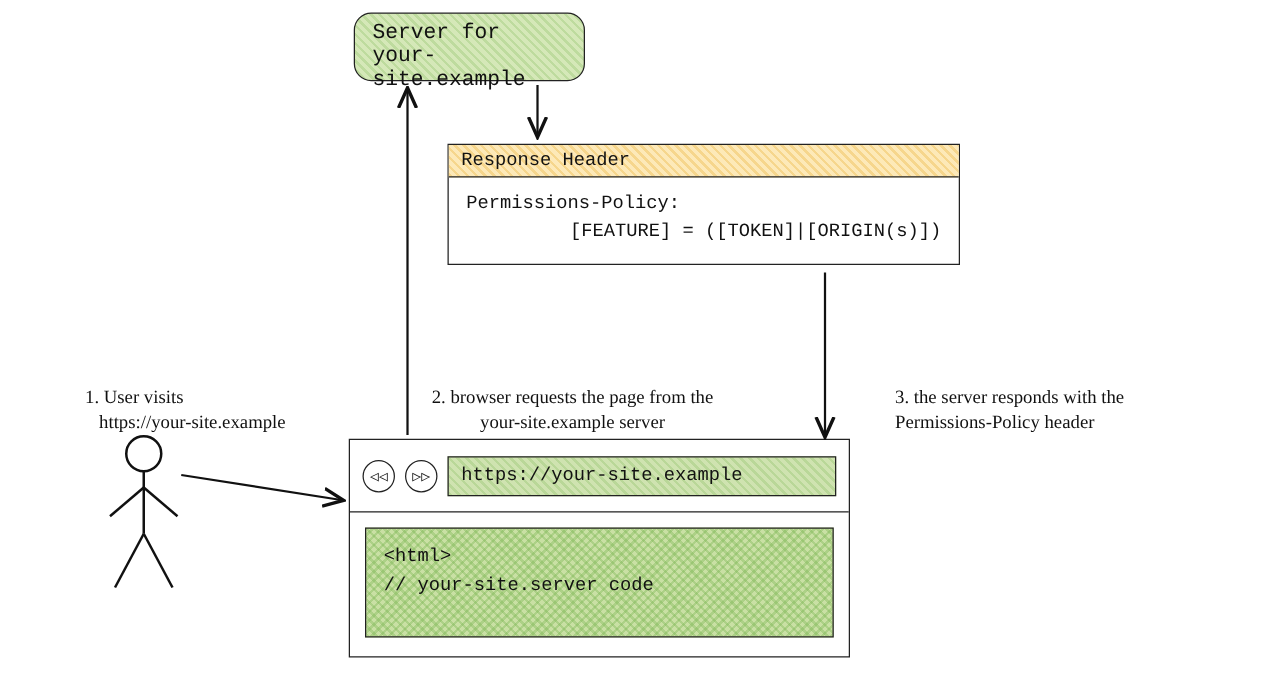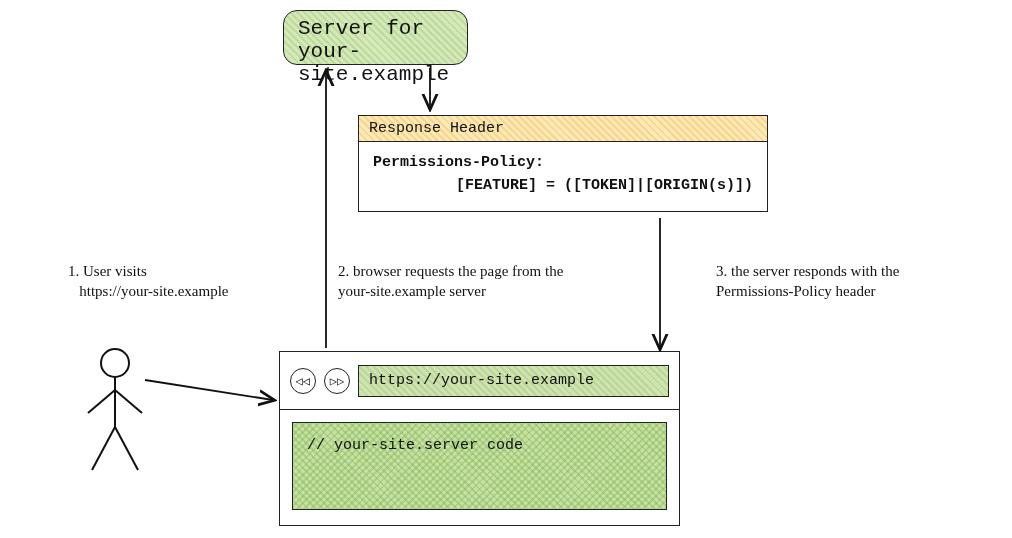--- a/index.html
+++ b/index.html
@@ -10,21 +10,21 @@
     height: 538px;
     background: #fff;
     font-family: "Comic Sans MS", "Segoe Script", cursive;
     font-size: 15px;
     color: #111;
     position: relative;
     overflow: hidden;
   }
   .mono {
     font-family: "Courier New", Courier, monospace;
-    font-size: 21px;
+    font-size: 17px;
   }
   .box {
     position: absolute;
     border: 1.5px solid #222;
     background: #fff;
   }
   .server {
     left: 283px; top: 10px;
     width: 185px; height: 55px;
     border-radius: 14px;
@@ -43,27 +43,27 @@
     font-weight: normal;
     border-bottom: 1.5px solid #222;
     background:
       repeating-linear-gradient(45deg, rgba(230,170,40,0.3) 0 2px, transparent 2px 5px),
       #fde9b8;
   }
   .rh-body {
     padding: 10px 14px 14px;
     font-family: "Courier New", monospace;
     line-height: 1.5;
-    font-weight: bold;
   }
   .rh-indent { padding-left: 18px; display:block;text-align:right; }
   .step-label {
     position: absolute;
     line-height: 1.3;
     max-width: 260px;
+    margin-top: 47px;
   }
   .browser {
     left: 279px; top: 351px;
     width: 401px; height: 175px;
   }
   .browser-top {
     height: 58px;
     border-bottom: 1.5px solid #222;
     display: flex;
     align-items: center;
@@ -135,21 +135,21 @@
     <span class="rh-indent">[FEATURE] = ([TOKEN]|[ORIGIN(s)])</span>
   </div>
 </div>
 
 <div class="step-label" style="left:68px; top:262px; width:210px;">
   <span>1.</span>
   <span>User visits</span><br>
   &nbsp;&nbsp;&nbsp;<span>https://your-site.example</span>
 </div>
 
-<div class="step-label" style="left:338px; top:262px; width:270px;">
+<div class="step-label" style="left:328px; top:262px; width:270px;text-align:center;">
   <span>2.</span>
   <span>browser requests the page from the your-site.example server</span>
 </div>
 
 <div class="step-label" style="left:716px; top:262px; width:250px;">
   <span>3.</span>
   <span>the server responds with the Permissions-Policy header</span>
 </div>
 
 <div class="box browser">
@@ -159,20 +159,21 @@
     </span>
     <span class="nav-btn">
       <span>▷▷</span>
     </span>
     <div class="url-bar">
       <span>https://your-site.example</span>
     </div>
   </div>
   <div class="browser-body">
     <div class="code-block">
+      <div>&lt;html&gt;</div>
       <div>// your-site.server code</div>
     </div>
   </div>
 </div>
 
 <svg class="stick" viewBox="0 0 70 130">
   <circle cx="35" cy="18" r="14" fill="none" stroke="#111" stroke-width="2"></circle>
   <line x1="35" y1="32" x2="35" y2="82" stroke="#111" stroke-width="2"></line>
   <line x1="35" y1="45" x2="8" y2="68" stroke="#111" stroke-width="2"></line>
   <line x1="35" y1="45" x2="62" y2="68" stroke="#111" stroke-width="2"></line>

